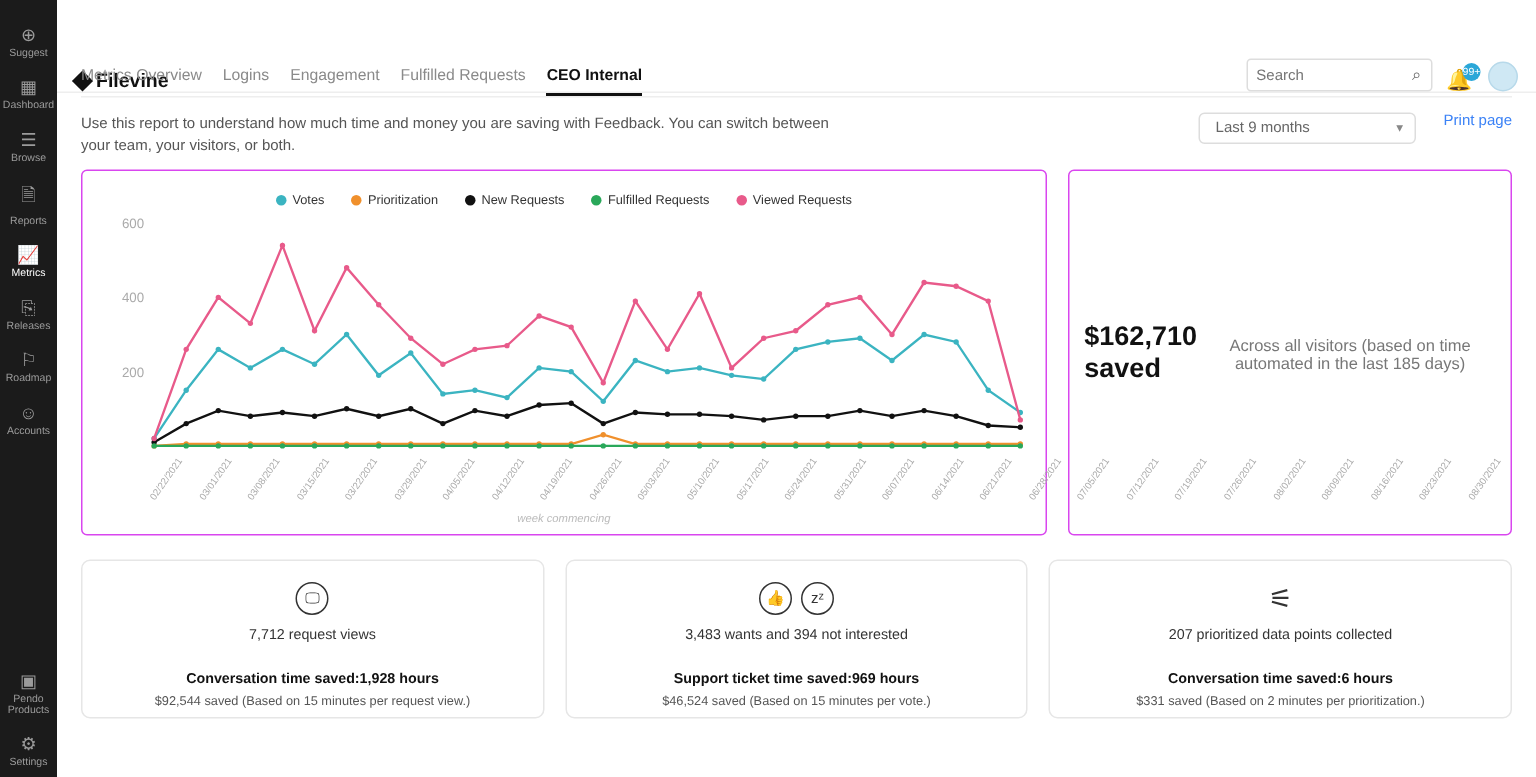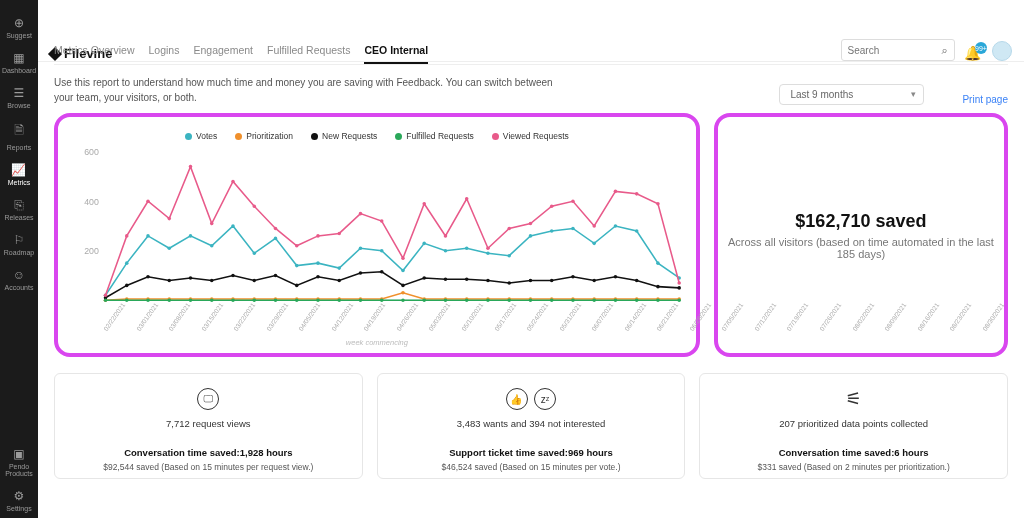--- a/index.html
+++ b/index.html
@@ -10,48 +10,48 @@
 .leftnav .nav-item { color: #9b9b9b; font-size: 7px; text-align: center; margin: 6px 0; cursor: pointer; width: 100%; }
 .leftnav .nav-item.active { color: #fff; }
 .leftnav .nav-ico { display: block; font-size: 12px; margin-bottom: 2px; }
 .leftnav .spacer { flex: 1; }
 
 
 .topbar { position: absolute; left: 38px; right: 0; top: 0; height: 34px; display: flex; align-items: flex-end; padding: 0 12px; border-bottom: 1px solid #eee; margin-top: 28px; }
 .logo { display: flex; align-items: center; font-weight: 700; font-size: 13px; color: #111; }
 .logo .diamond { width: 10px; height: 10px; transform: rotate(45deg); background: #111; margin-right: 4px; }
 .topbar .grow { flex: 1; }
-.searchbox { display: flex; align-items: center; border: 1px solid #ddd; border-radius: 3px; height: 22px; width: 114px; padding: 0 6px; }
+.searchbox { display: flex; align-items: center; border: 1px solid #ddd; border-radius: 3px; height: 22px; width: 124px; padding: 0 6px; }
 .searchbox input { border: none; outline: none; width: 100%; font-size: 10px; }
 .bell { position: relative; margin: 0 10px; color: #555; font-size: 14px; cursor: pointer; }
 .bell .dot { position: absolute; top: -3px; right: -5px; background: #2aa7d8; color: #fff; border-radius: 50%; font-size: 7px; width: 12px; height: 12px; display: flex; align-items: center; justify-content: center; }
 .avatar { width: 20px; height: 20px; border-radius: 50%; background: #cfe8f4; border: 1px solid #b7d9ea; }
 
 
 .main { position: absolute; left: 38px; right: 0; top: 34px; bottom: 0; padding: 6px 16px 0 16px; overflow: hidden; }
 
 .tabs { display: flex; gap: 14px; border-bottom: 1px solid #eee; font-size: 10.5px; color: #8a8a8a; }
 .tabs .tab { padding: 4px 0 6px 0; cursor: pointer; }
 .tabs .tab.active { color: #111; font-weight: 600; border-bottom: 2px solid #111; }
 
-.subhead-row { display: flex; align-items: flex-end; margin-top: 10px; gap: 24px; }
+.subhead-row { display: flex; align-items: flex-start; margin-top: 10px; gap: 4px; }
 .descr { font-size: 10px; color: #555; max-width: 500px; line-height: 1.5; }
 .range-select { margin-left: auto; border: 1px solid #ddd; border-radius: 4px; padding: 4px 22px 4px 10px; font-size: 10px; color: #666; position: relative; cursor: pointer; width: 145px; }
 .range-select::after { content: "▾"; position: absolute; right: 8px; top: 4px; font-size: 9px; color: #888; }
 .print { color: #3b82f6; font-size: 10px; margin-left: 14px; cursor: pointer; white-space: nowrap; }
 
 .filter-tabs { margin-top: 18px; display: flex; gap: 14px; font-size: 10.5px; color: #999; }
 .filter-tabs .ft { padding-bottom: 4px; cursor: pointer; }
 .filter-tabs .ft.active { color: #111; font-weight: 600; border-bottom: 2px solid #111; }
 
 .row-cards { display: flex; gap: 14px; margin-top: 8px; }
-.card { border: 4px solid #d946ef; border-radius: 16px; background: #fff; }
+.card { border: 1px solid #d946ef; border-radius: 4px; background: #fff; }
 .chart-card { flex: 2.1; padding: 14px 10px 8px 10px; height: 244px; position: relative; }
 .side-col { flex: 1; display: flex; flex-direction: column; gap: 14px; }
-.stat-card { flex: 1; display: flex; flex-direction: column; align-items: center; justify-content: center; padding: 10px; }
+.stat-card { flex: 1; display: flex; align-items: center; justify-content: center; padding: 10px; }
 .stat-big { font-size: 18px; font-weight: 700; color: #111; }
 .stat-sub { font-size: 11px; color: #777; margin-top: 4px; text-align: center; }
 
 .legend { display: flex; gap: 18px; justify-content: center; font-size: 8.5px; color: #333; margin-bottom: 4px; flex-wrap: wrap; }
 .legend .li { display: flex; align-items: center; gap: 4px; }
 .legend .dotc { width: 7px; height: 7px; border-radius: 50%; }
 
 .svgwrap { width: 100%; height: 180px; }
 .xlabels { position: absolute; bottom: 18px; left: 44px; right: 10px; display: flex; justify-content: space-between; font-size: 6.5px; color: #aaa; }
 .xlabels span { transform: rotate(-55deg); transform-origin: left top; white-space: nowrap; }

